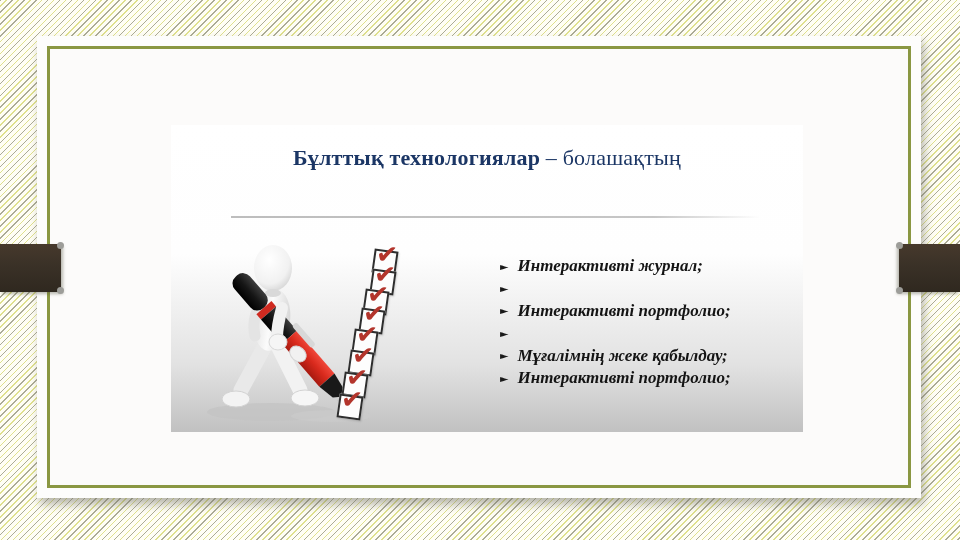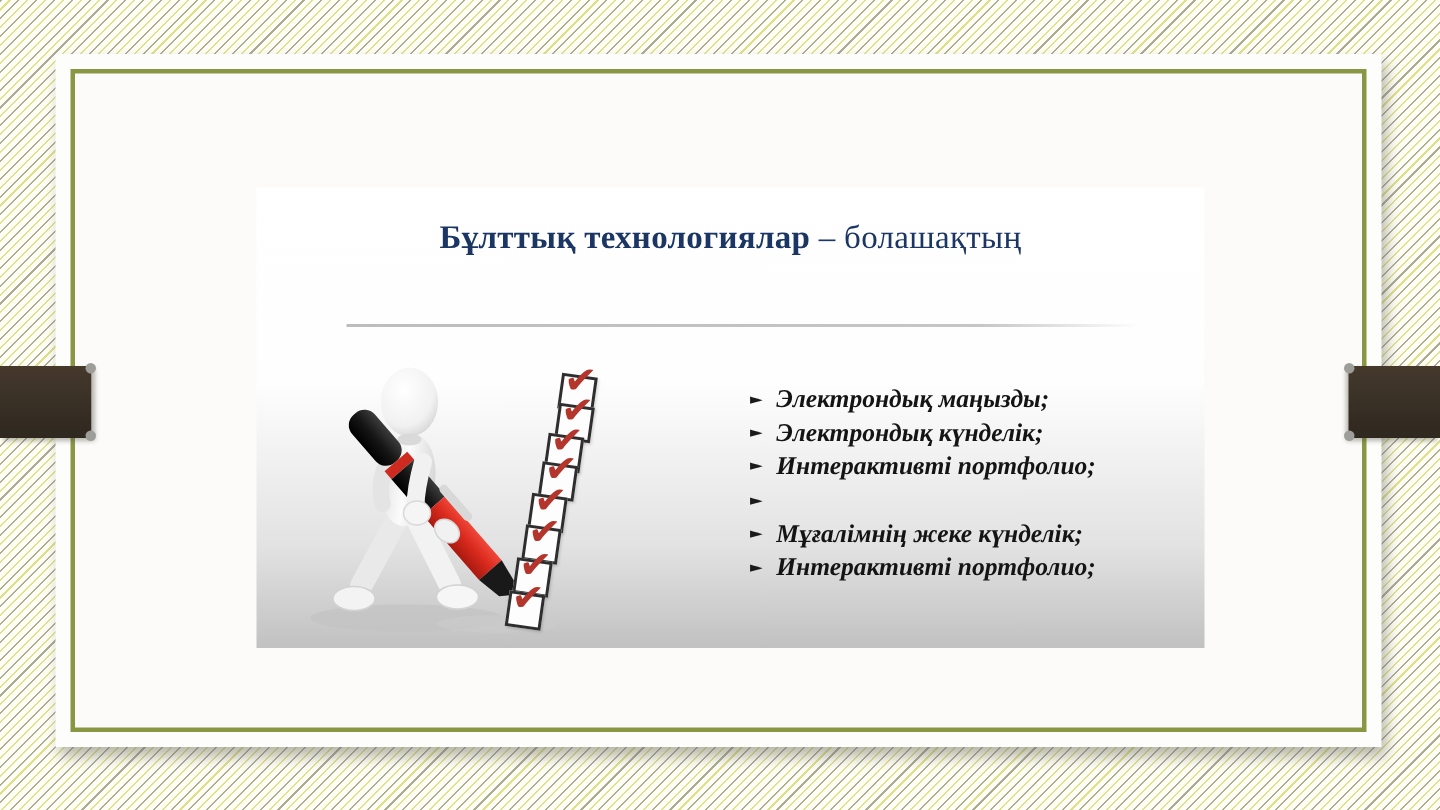--- a/index.html
+++ b/index.html
@@ -169,36 +169,35 @@
         <div class="cb" style="left:172px;top:248px">
             <span class="tick">✔</span>
           </div>
         <div class="cb" style="left:167px;top:270px">
             <span class="tick">✔</span>
           </div>
 
         <ul class="list">
           <li>
               <span class="bullet">►</span>
-              <span>Электрондық маңызды;</span>
-            </li>
-          <li>
-              <span class="bullet">►</span>
-              <span>Электрондық күнделік;</span>
+              <span>Интерактивті журнал;</span>
+            </li>
+          <li>
+              <span class="bullet">►</span>
             </li>
           <li>
               <span class="bullet">►</span>
               <span>Интерактивті портфолио;</span>
             </li>
           <li>
               <span class="bullet">►</span>
             </li>
           <li>
               <span class="bullet">►</span>
-              <span>Мұғалімнің жеке күнделік;</span>
+              <span>Мұғалімнің жеке қабылдау;</span>
             </li>
           <li>
               <span class="bullet">►</span>
               <span>Интерактивті портфолио;</span>
             </li>
         </ul>
 
       </div>
     </div>
   </div>

